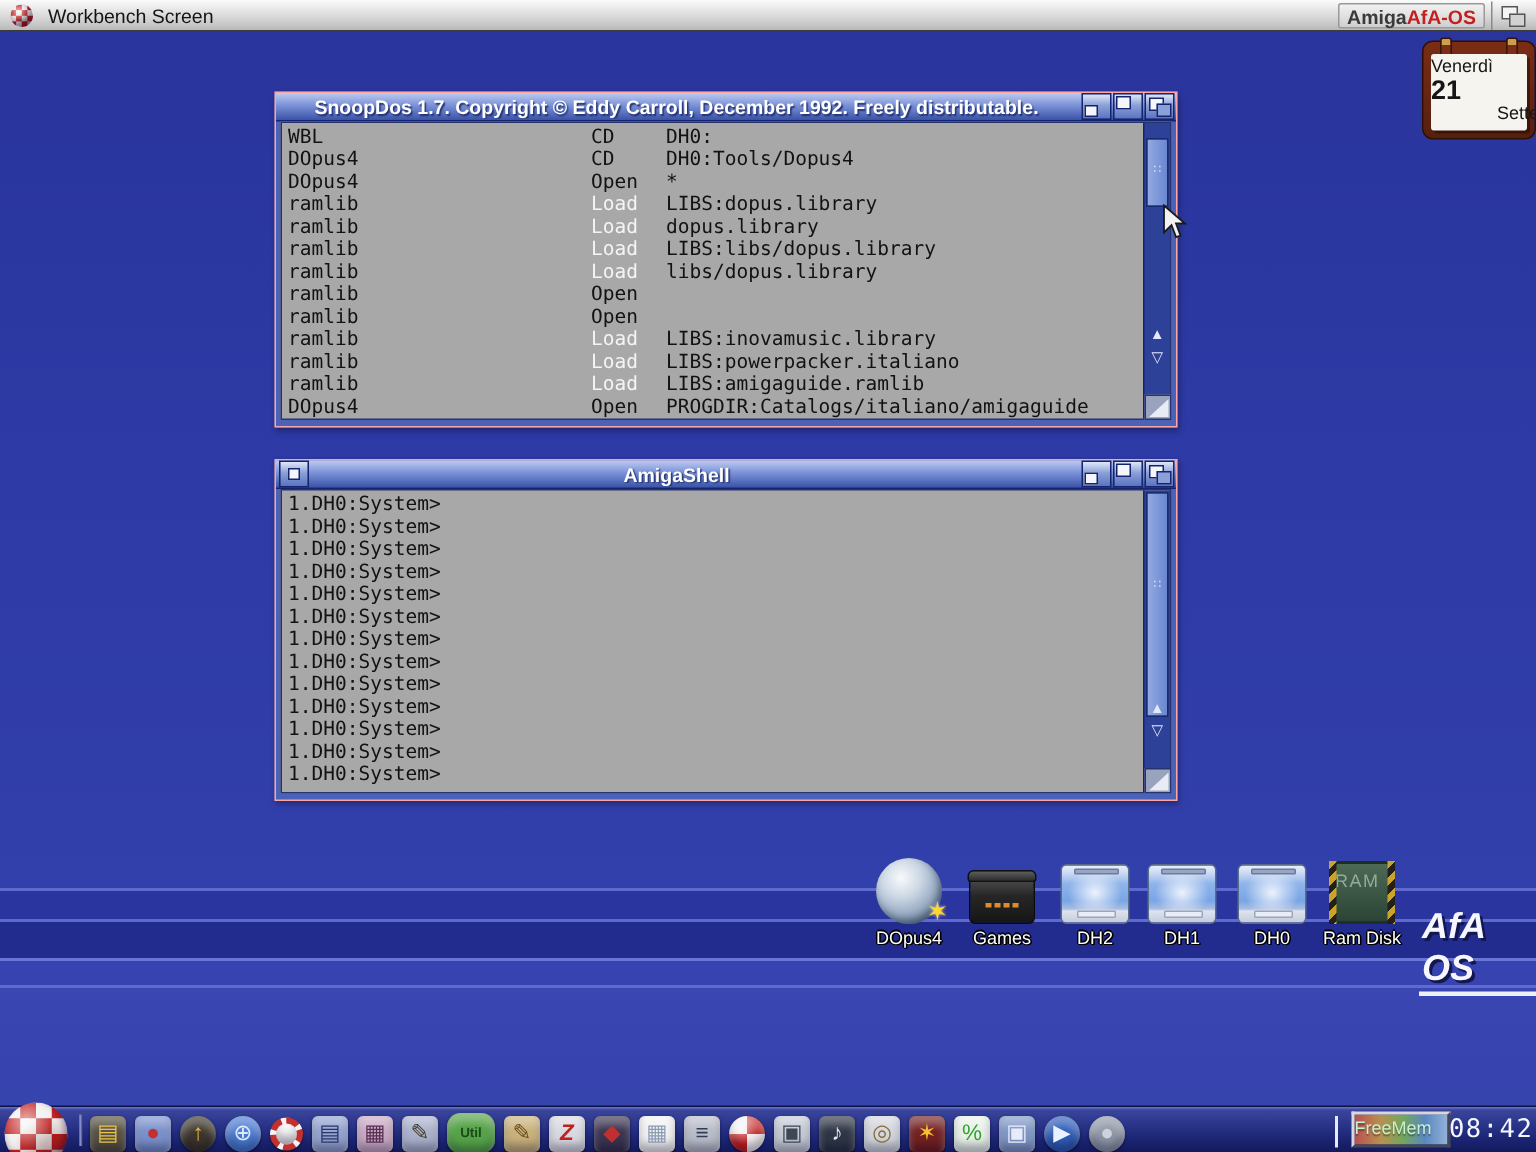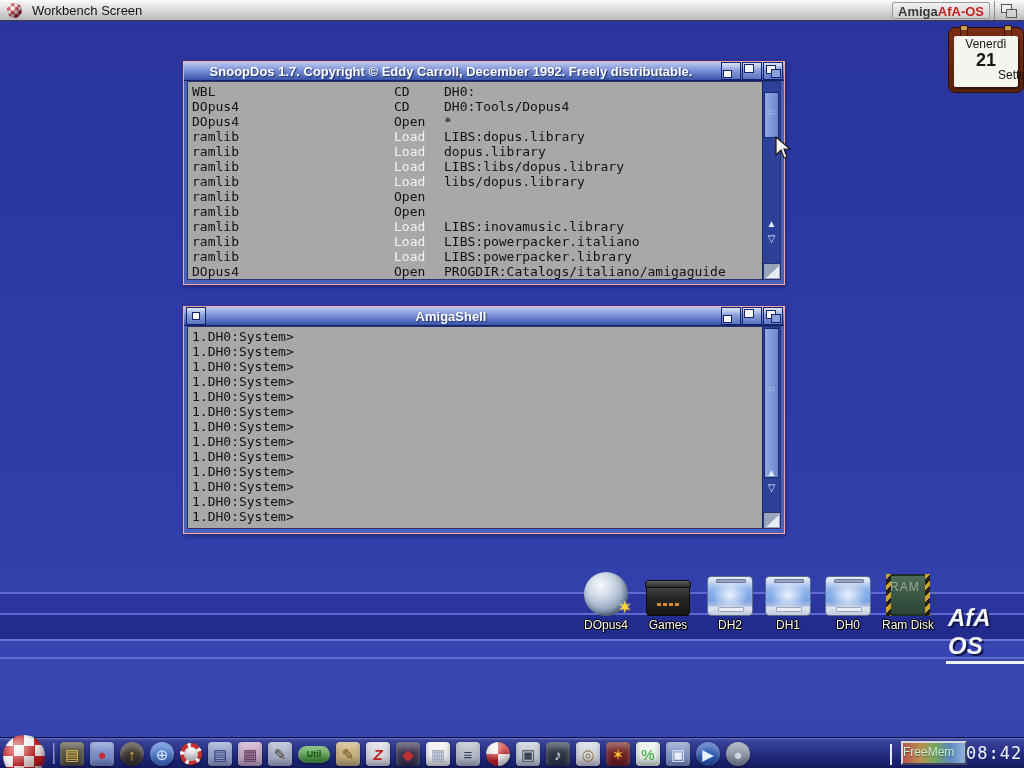--- a/index.html
+++ b/index.html
@@ -49,21 +49,21 @@
   .sd-front { position:absolute; left:11px; top:8px; width:11px; height:9px; background:#d2d2d2; border:1px solid #555; }
 
   
   .calendar { position:absolute; left:948px; top:27px; width:76px; height:66px;
     background:linear-gradient(180deg,#7a2d14,#55200e); border:1px solid #2e0f06; border-radius:7px; }
   .cal-pin { position:absolute; top:-3px; width:8px; height:15px; border-radius:2px;
     background:linear-gradient(180deg,#caa24e 0 4px,#7c2d16 4px); border:1px solid #3a1408; }
   .cal-pin.left { left:11px; } .cal-pin.right { left:55px; }
   .cal-pad { position:absolute; left:5px; top:8px; right:5px; bottom:5px;
     background:#f5f4ef; border-radius:2px; box-shadow:2px 2px 0 rgba(0,0,0,.35);
-    text-align:center; color:#161616; line-height:1.05; padding-top:2px; }
+    text-align:left; color:#161616; line-height:1.05; padding-top:2px; }
   .cal-weekday { font-size:12px; }
   .cal-day { font-size:18px; font-weight:bold; }
   .cal-month { font-size:12px;margin-left:44px; }
 
   
   .awin { position:absolute; background:#4a62b8; border:1px solid #fca5a5;
     box-shadow:1px 2px 4px rgba(0,0,20,.35); }
   .titlebar { position:absolute; left:0; top:0; right:0; height:19px;
     background:linear-gradient(180deg,#bccbf0 0%,#7c92d8 45%,#3a53a8 100%);
     border-bottom:1px solid #16246e; }
@@ -148,21 +148,21 @@
   .taskbar { position:absolute; left:0; top:737px; width:1024px; height:31px;
     background:linear-gradient(180deg,#6a76c8 0,#3a459c 2px,#2a3489 40%,#1a2370 75%,#131a5c 100%);
     border-top:1px solid #0d1348; }
   .taskbar .boing.big { position:absolute; left:3px; top:-3px; width:42px; height:42px; }
   .tb-sep { position:absolute; left:53px; top:5px; width:2px; height:21px;
     background:linear-gradient(90deg,#aab0e0,#3a4090); }
   .tb-icons { position:absolute; left:60px; top:4px; display:flex; gap:6px; align-items:center; }
   .tb-icon { width:24px; height:24px; border-radius:4px; display:flex; align-items:center; justify-content:center;
     font-size:15px; line-height:1; box-shadow:inset 0 6px 6px rgba(255,255,255,.35), inset 0 -5px 6px rgba(0,0,30,.35), 0 1px 2px rgba(0,0,20,.5); }
   .tb-round { border-radius:50%; }
-  .tb-pill { width:32px; height:17px; border-radius:9px; font-size:9px; font-weight:bold; }
+  .tb-pill { width:32px; height:27px; border-radius:9px; font-size:9px; font-weight:bold; }
   .tb-ring { width:22px; height:22px; border-radius:50%; border:4px dashed #c33030; background:#f4f4f4 !important; }
   .tb-ball { border-radius:50%;
     background-color:#fff;
     background-image:radial-gradient(circle at 35% 30%, rgba(255,255,255,.6), rgba(255,255,255,0) 50%),
       repeating-conic-gradient(#c32222 0% 25%, #f0ecec 25% 50%) !important;
     background-size:100% 100%, 50% 50%; }
   .freemem-bracket { position:absolute; left:890px; top:6px; width:2px; height:21px; background:#e9e9f2; }
   .freemem { position:absolute; left:901px; top:3px; width:66px; height:24px;
     border:2px solid; border-color:#d8d8dc #46465a #46465a #d8d8dc;
     background:linear-gradient(90deg,#b85050,#b89050 28%,#74a65c 52%,#5a88c0 76%,#93b2d8);
@@ -260,21 +260,21 @@
           <span class="col-target">LIBS:inovamusic.library</span>
         </div>
         <div class="log-row">
           <span class="col-process">ramlib</span>
           <span class="col-action hl">Load</span>
           <span class="col-target">LIBS:powerpacker.italiano</span>
         </div>
         <div class="log-row">
           <span class="col-process">ramlib</span>
           <span class="col-action hl">Load</span>
-          <span class="col-target">LIBS:powerpacker.library</span>
+          <span class="col-target">LIBS:amigaguide.ramlib</span>
         </div>
         <div class="log-row">
           <span class="col-process">DOpus4</span>
           <span class="col-action">Open</span>
           <span class="col-target">PROGDIR:Catalogs/italiano/amigaguide</span>
         </div>
       </div>
     <div class="vscroll">
       <div class="vthumb" style="top:10px; height:46px;">
           <span class="grip">∷</span>

